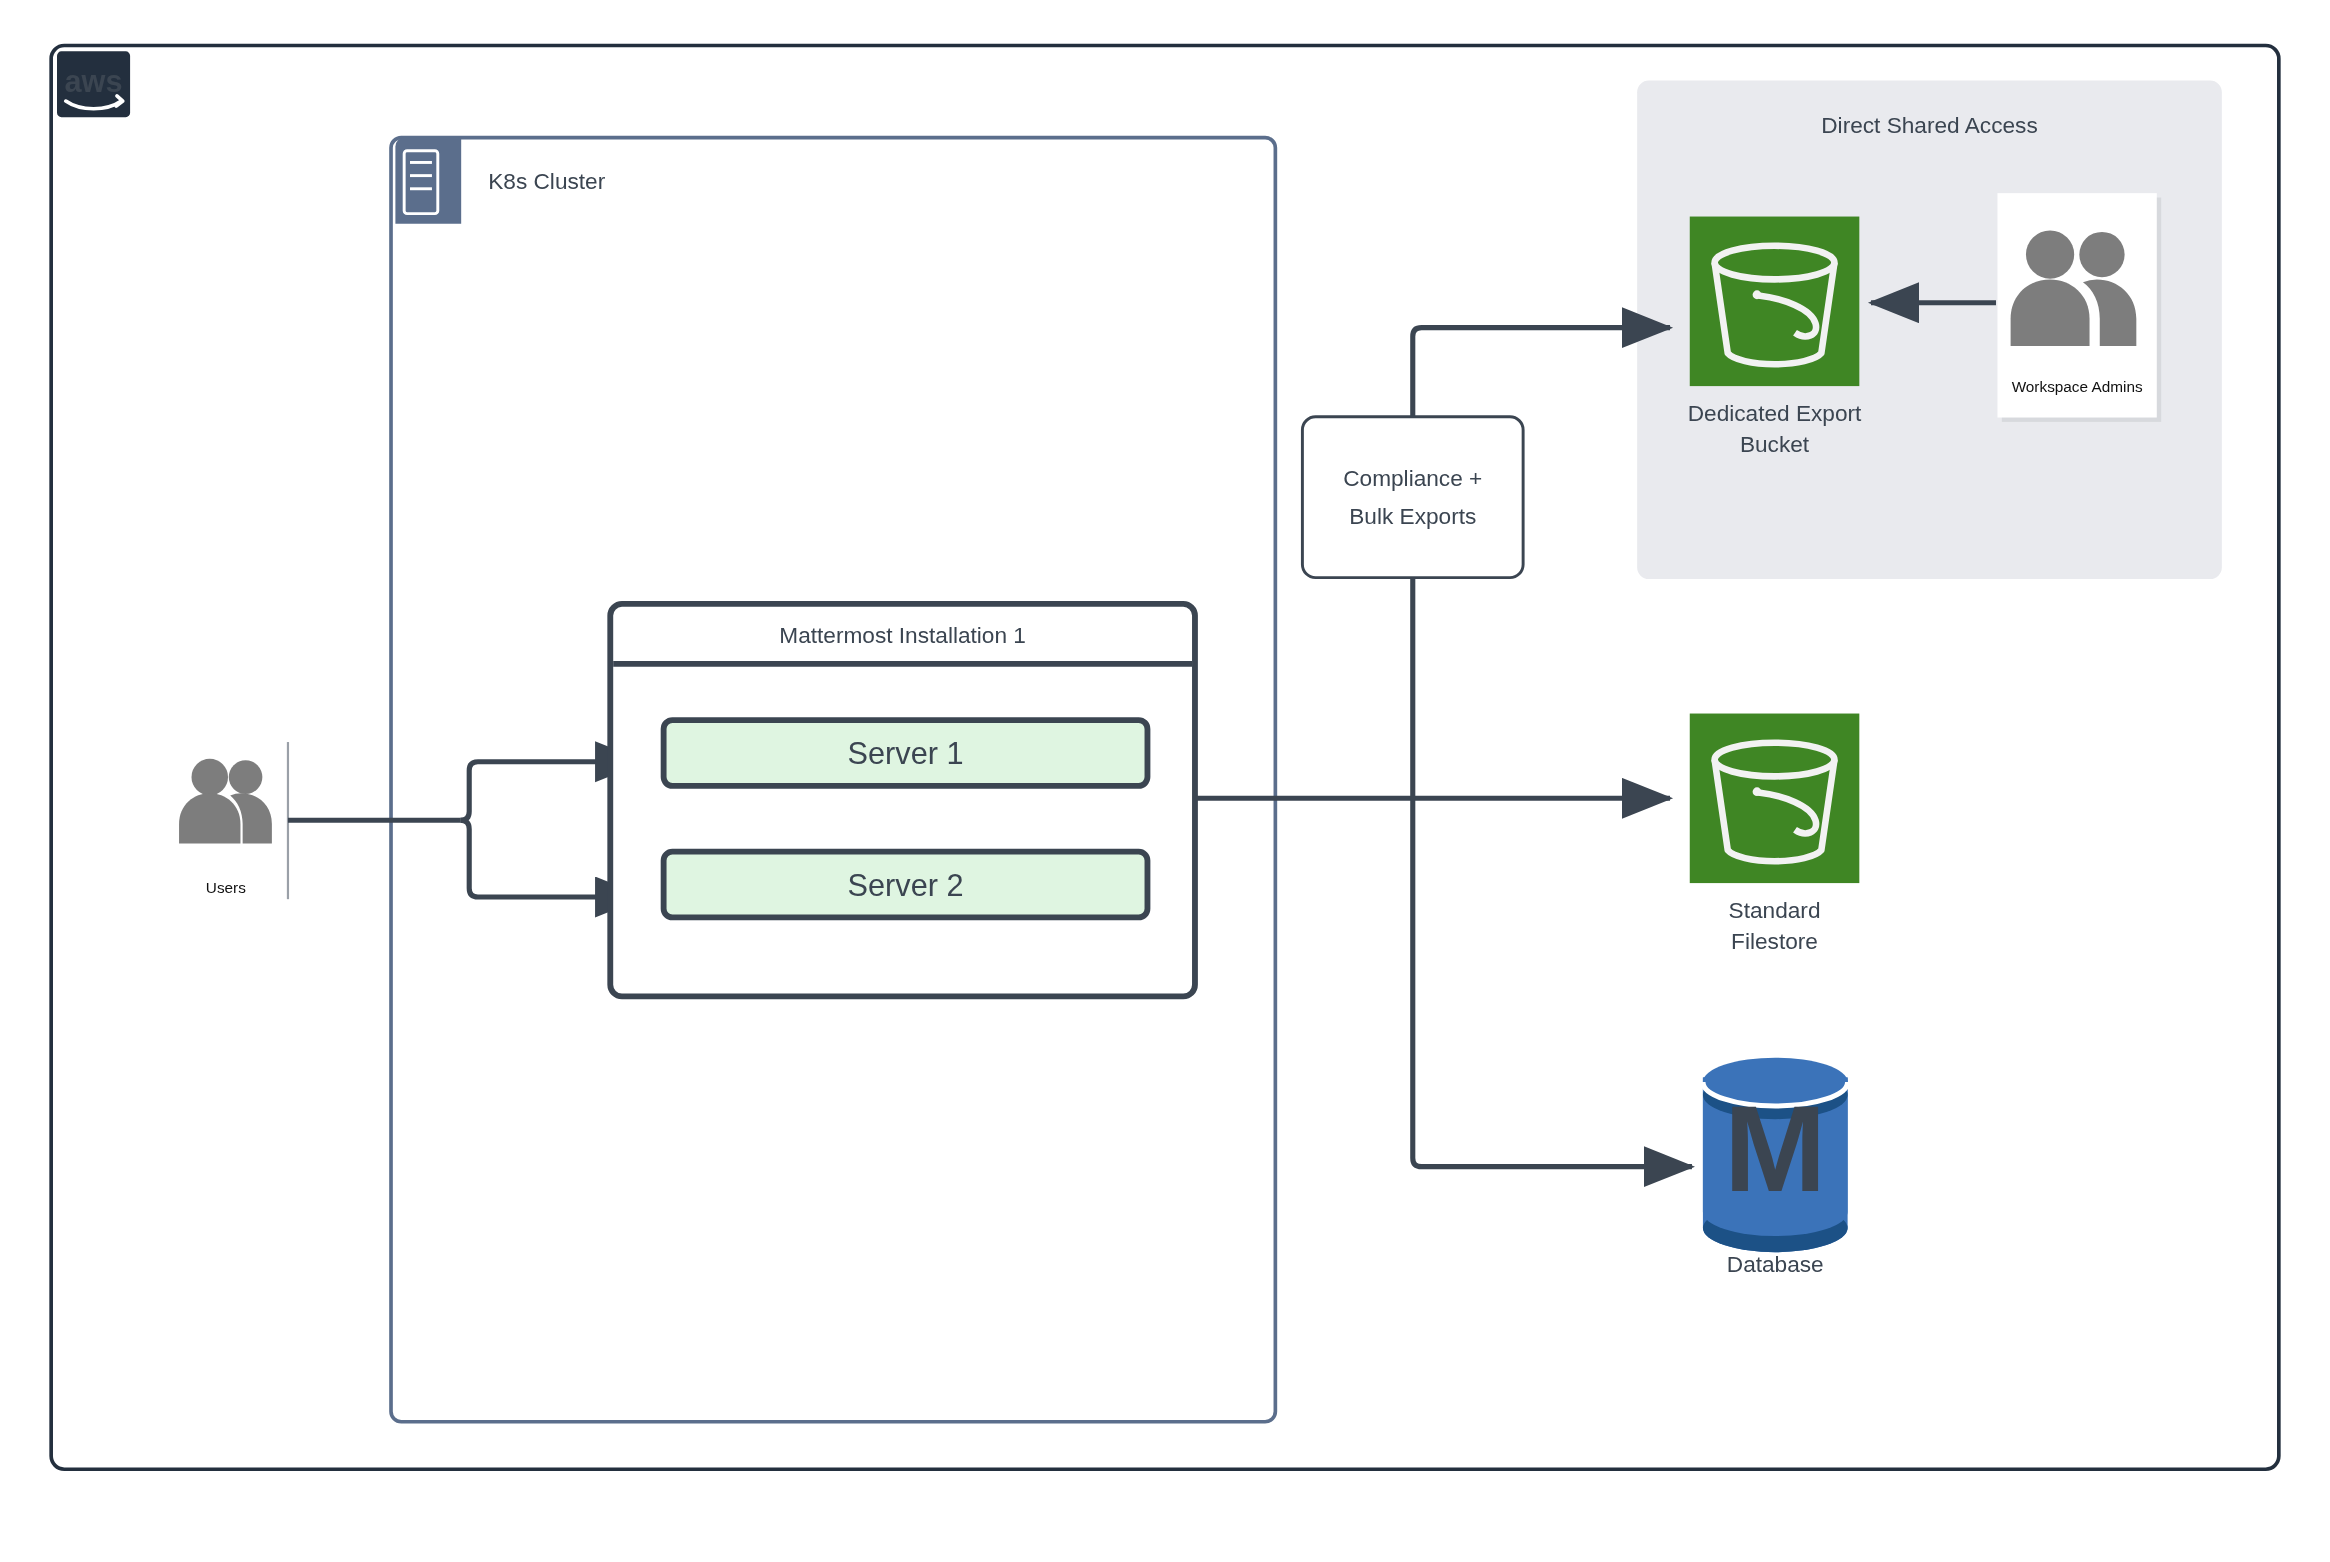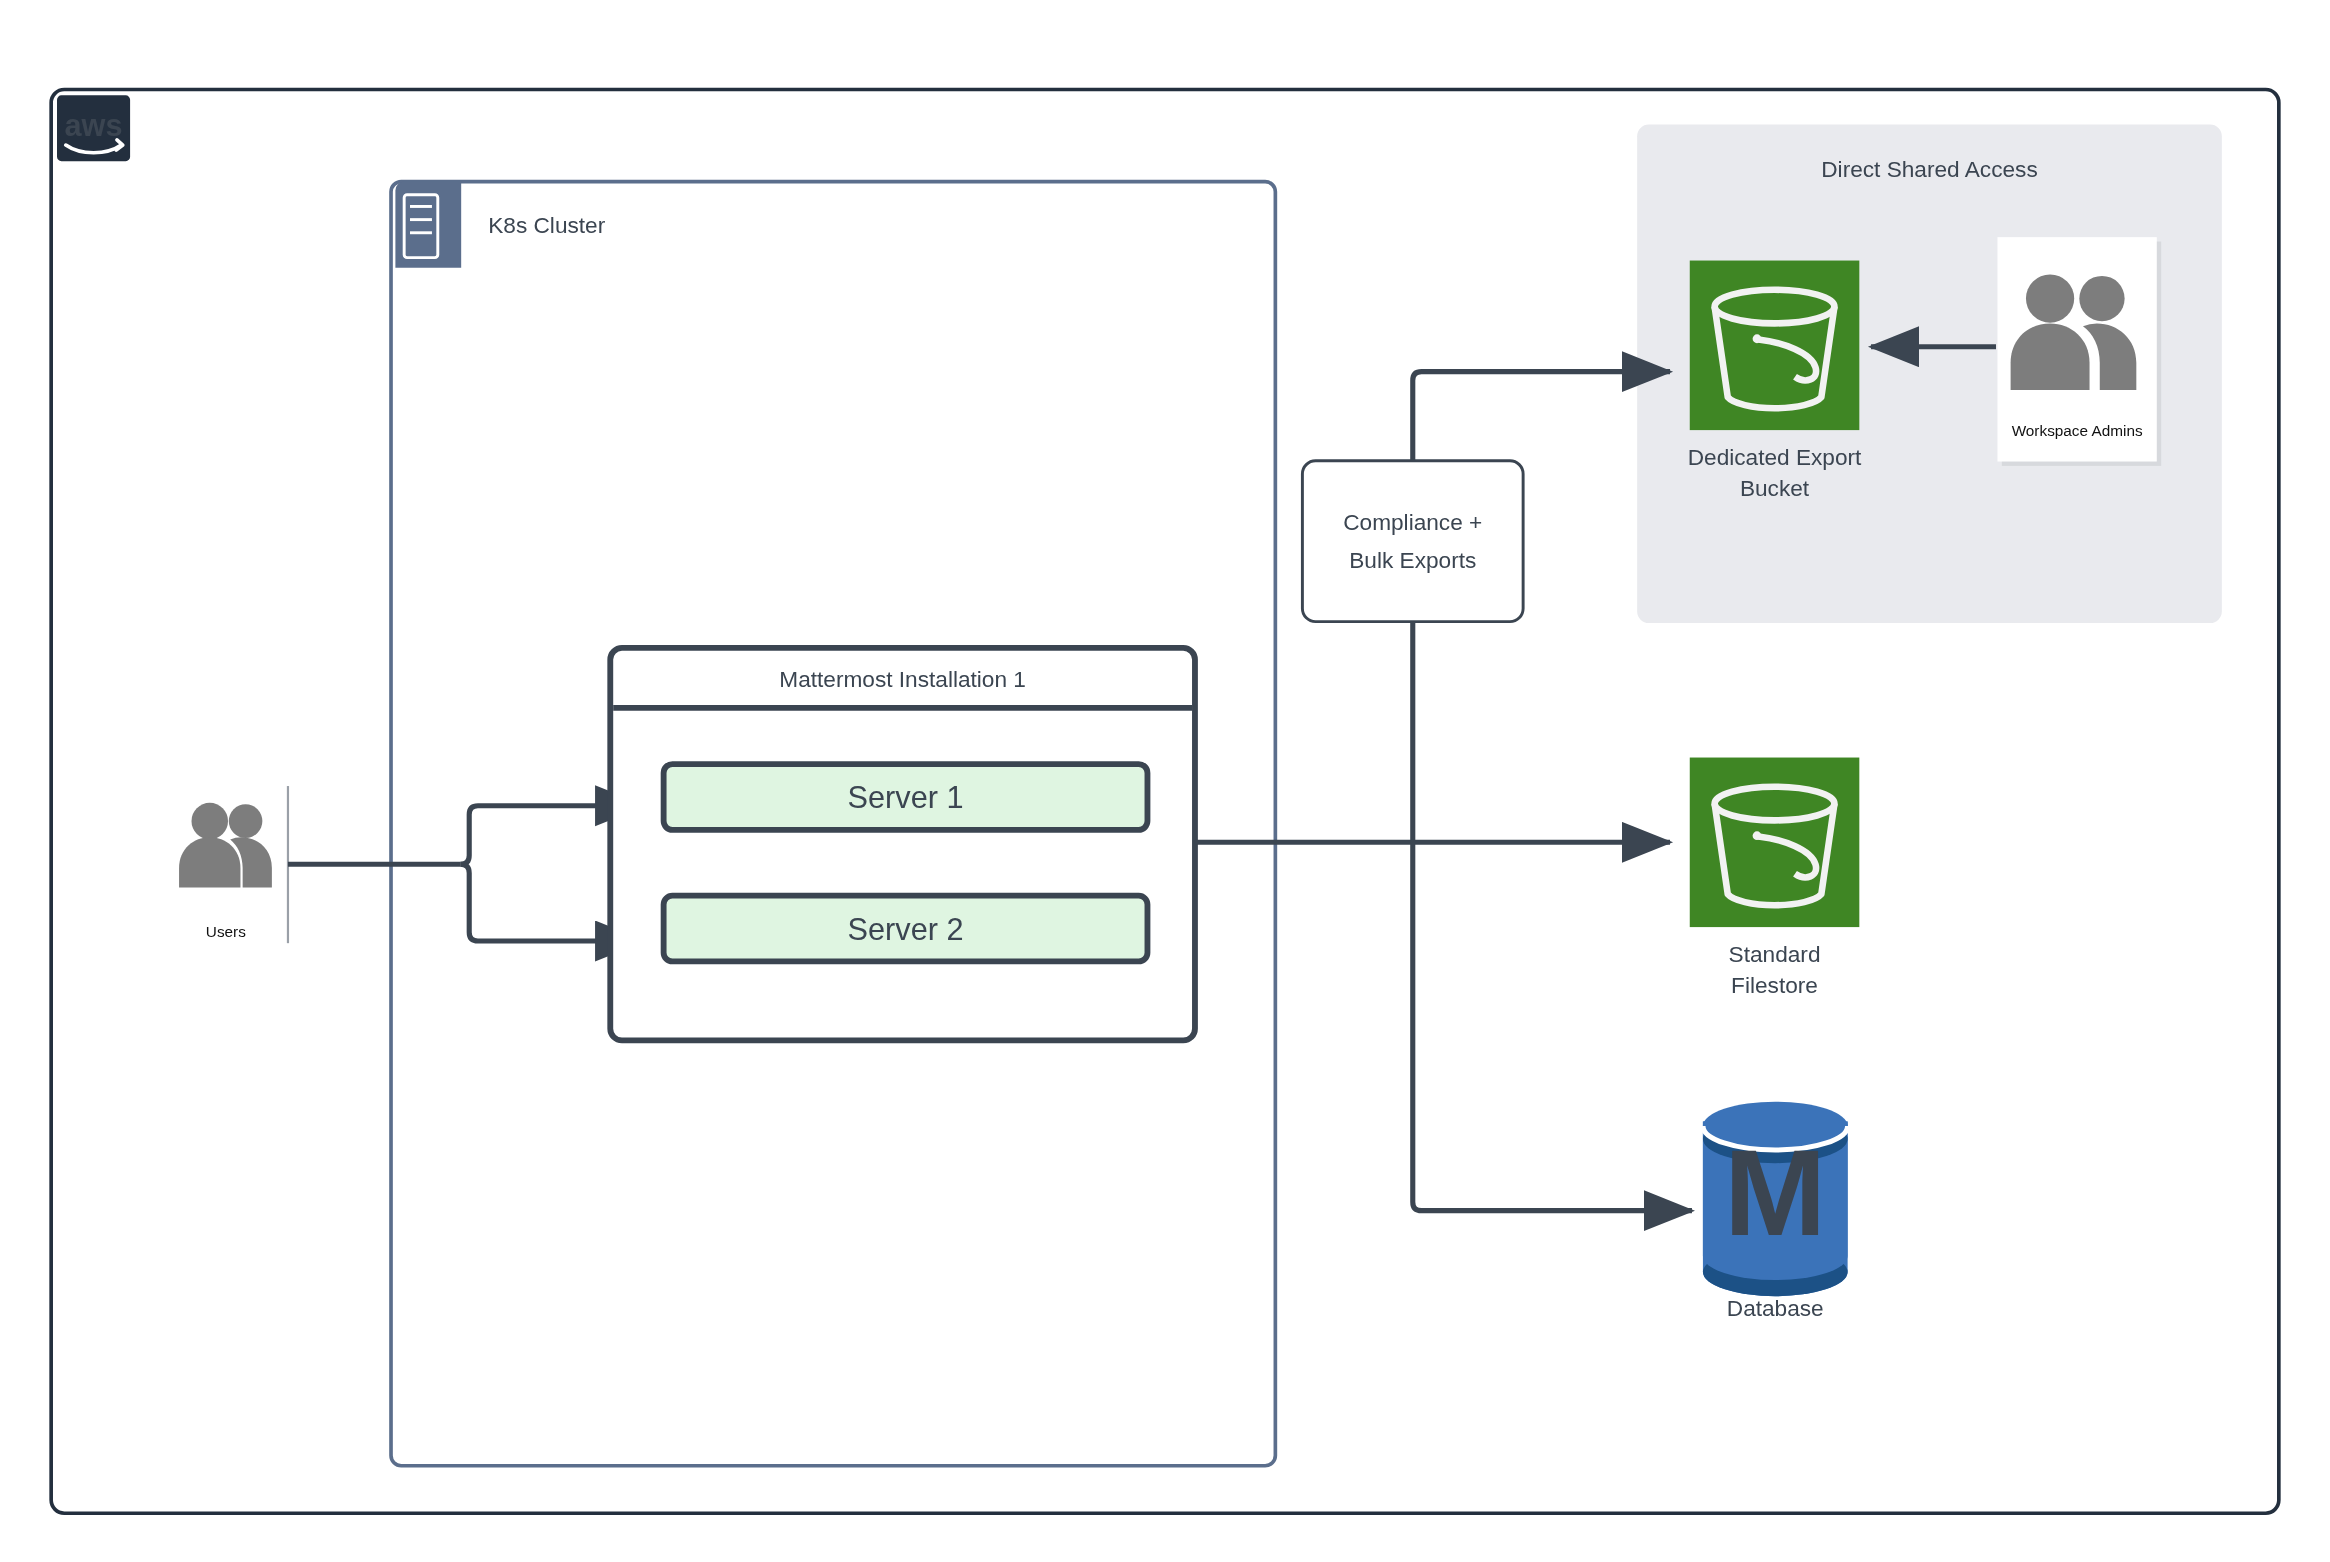--- a/index.html
+++ b/index.html
@@ -10,21 +10,20 @@
   body {
     width: 2330px;
     height: 1563px;
     font-family: "Liberation Sans", sans-serif;
     overflow: hidden;
   }
   #diagram-root {
     position: relative;
     width: 2330px;
     height: 1458px;
-    margin-top: 44px;
   }
   svg.diagram {
     display: block;
     width: 2330px;
     height: 1563px;
   }
   text {
     font-family: "Liberation Sans", sans-serif;
     fill: #3b4551;
   }

